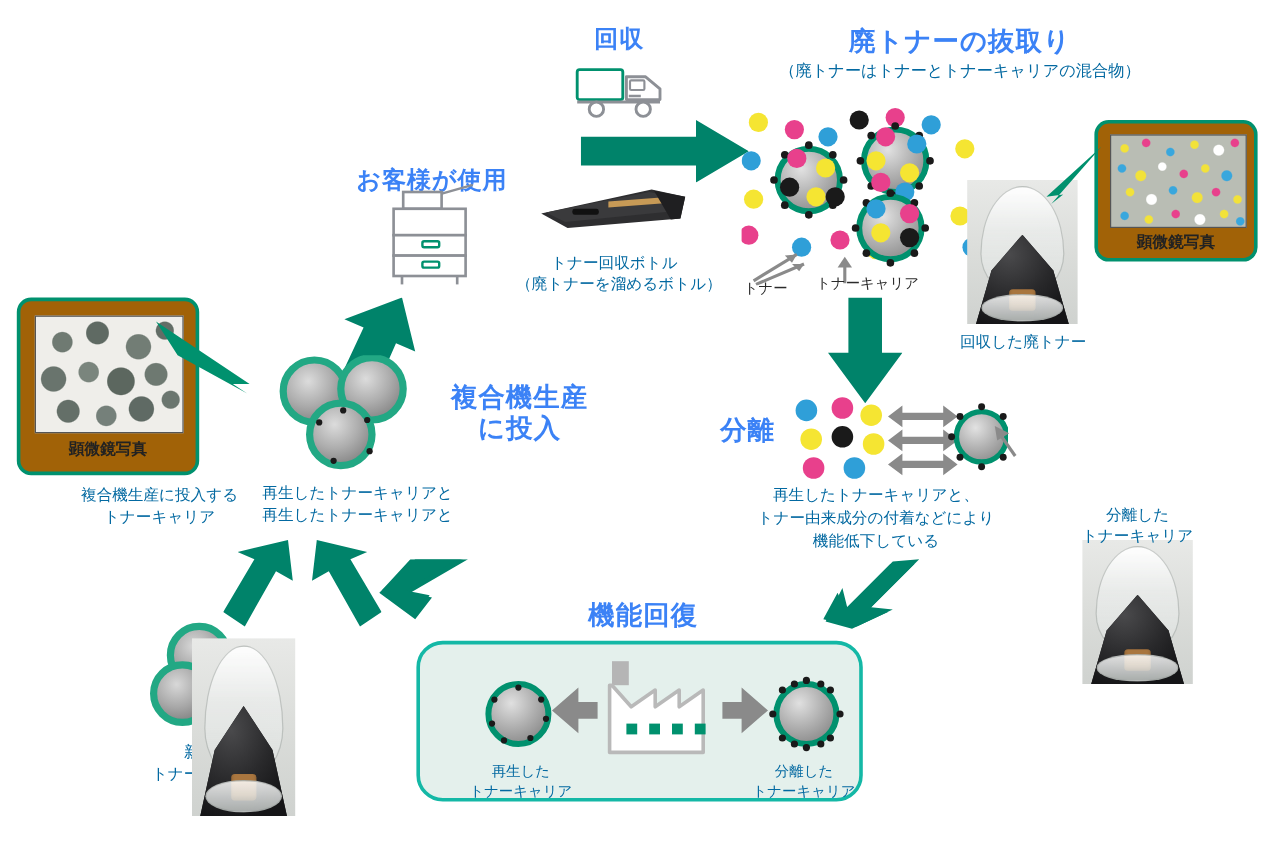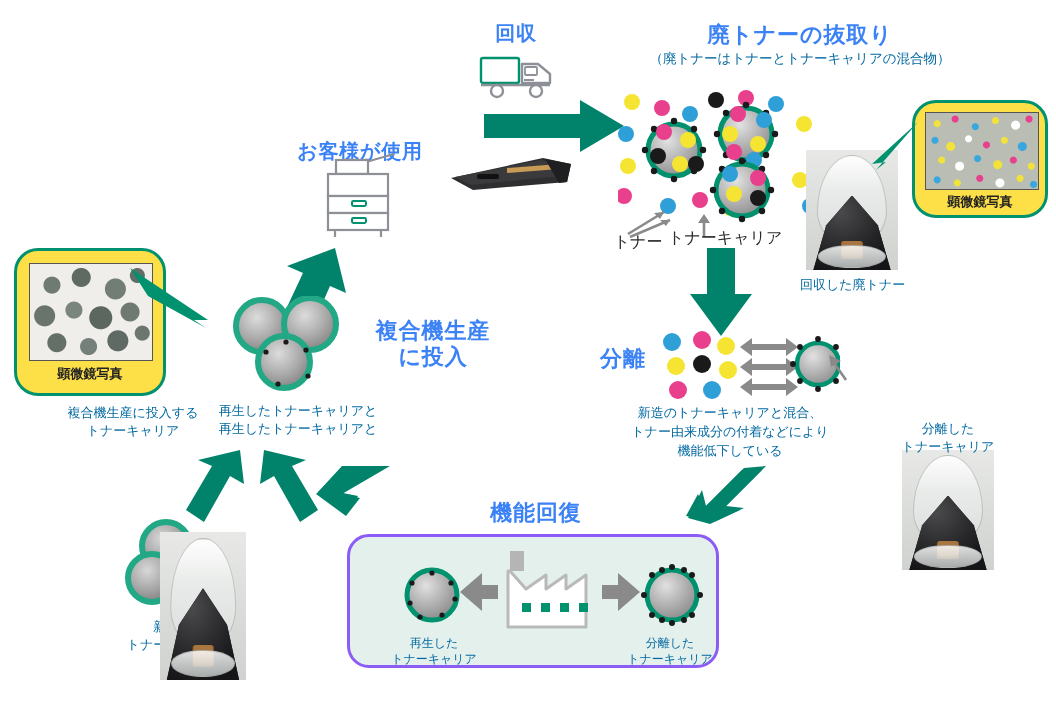--- a/index.html
+++ b/index.html
@@ -23,21 +23,21 @@
   .h-lg{font-size:22px;}
   .h-md{font-size:20px;}
   .cap{
     font-size:13px;
     line-height:1.35;
     text-align:center;
     color:#0369a1;
     white-space:nowrap;
   }
   .cap-sm{font-size:12px;}
-  .tiny{font-size:16px;text-align:center;color:#2b2b2b;white-space:nowrap;}
+  .tiny{font-size:12px;text-align:center;color:#2b2b2b;white-space:nowrap;}
 
   
   .photo{
     background:#d9dad6;
     overflow:hidden;
     position:relative;
   }
   .bottle{
     background:linear-gradient(180deg,#e8e9e7 0%,#dcdedb 45%,#cfd2cf 100%);
   }
@@ -112,33 +112,33 @@
       radial-gradient(circle at 10% 88%,#39a7dd 0,#39a7dd 3px,transparent 4px),
       radial-gradient(circle at 28% 92%,#f2e23a 0,#f2e23a 3px,transparent 4px),
       radial-gradient(circle at 48% 86%,#e8408c 0,#e8408c 3px,transparent 4px),
       radial-gradient(circle at 66% 92%,#ffffff 0,#ffffff 4px,transparent 5px),
       radial-gradient(circle at 84% 86%,#f2e23a 0,#f2e23a 3px,transparent 4px),
       radial-gradient(circle at 96% 94%,#39a7dd 0,#39a7dd 3px,transparent 4px);
     background-repeat:no-repeat;
   }
   .callout{
     border:3px solid #00916e;
-    border-radius:24px;
-    background:#fde047;
+    border-radius:12px;
+    background:#a16207;
     box-sizing:border-box;
   }
   .callout .frame{
     position:absolute;border:1px solid #555;box-sizing:border-box;
   }
   .callout .lbl{
     position:absolute;left:0;right:0;text-align:center;
     font-size:13px;font-weight:bold;color:#222;
   }
   .rbox{
-    border:3px solid #8b5cf6;border-radius:22px;background:#e4f0ec;box-sizing:border-box;
+    border:3px solid #14b8a6;border-radius:22px;background:#e4f0ec;box-sizing:border-box;
   }
 </style>
 </head>
 <body>
 
 <div id="stage">
 
   <div class="abs hd h-md" style="left:466px;top:22px;width:100px;">回収</div>
 
   <div class="abs" style="left:478px;top:52px;width:86px;height:48px;">
@@ -182,20 +182,24 @@
   </div>
 
   <div class="abs photo" style="left:447px;top:152px;width:128px;height:40px;background:#ffffff;">
     <svg width="128" height="40" viewBox="0 0 128 40">
       <path d="M4 26 L96 6 L124 12 L120 30 L26 38 Z" fill="#2e2e30"></path>
       <path d="M8 25 L94 8 L118 13 L114 24 L24 33 Z" fill="#3a3a3c"></path>
       <rect x="30" y="22" width="22" height="5" rx="2" fill="#111"></rect>
       <path d="M60 16 L112 12 L112 17 L60 21 Z" fill="#c79a56"></path>
       <path d="M98 7 L124 12 L120 30 L112 31 Z" fill="#1f1f21"></path>
     </svg>
+  </div>
+  <div class="abs cap" style="left:430px;top:210px;width:164px;">
+    <div>トナー回収ボトル</div>
+    <div>（廃トナーを溜めるボトル）</div>
   </div>
 
   <div class="abs hd h-lg" style="left:690px;top:22px;width:220px;">廃トナーの抜取り</div>
   <div class="abs cap" style="left:645px;top:50px;width:310px;font-size:13.5px;">（廃トナーはトナーとトナーキャリアの混合物）</div>
 
   <div class="abs" style="left:618px;top:88px;width:200px;height:140px;">
     <svg width="200" height="140" viewBox="0 0 200 140">
       <defs>
         <radialGradient id="gcar" cx="38%" cy="32%" r="72%">
           <stop offset="0%" stop-color="#e2e2e2"></stop>
@@ -363,21 +367,21 @@
   </div>
 
   <div class="abs" style="left:824px;top:352px;width:28px;height:30px;">
     <svg width="28" height="30" viewBox="0 0 28 30">
       <path d="M22 28 L8 8" stroke="#8a8a8a" stroke-width="2.6"></path>
       <path d="M5 3 l2 12 l10 -6 z" fill="#8a8a8a"></path>
     </svg>
   </div>
 
   <div class="abs cap" style="left:610px;top:404px;width:240px;line-height:1.45;">
-    <div>新造のトナーキャリアと混合、</div>
+    <div>再生したトナーキャリアと、</div>
     <div>トナー由来成分の付着などにより</div>
     <div>機能低下している</div>
   </div>
 
   <div class="abs photo bottle" style="left:902px;top:290px;width:92px;height:120px;">
     <div class="glass"></div>
       <div class="powder"></div>
       <div class="neck"></div>
       <div class="base"></div>
   </div>

